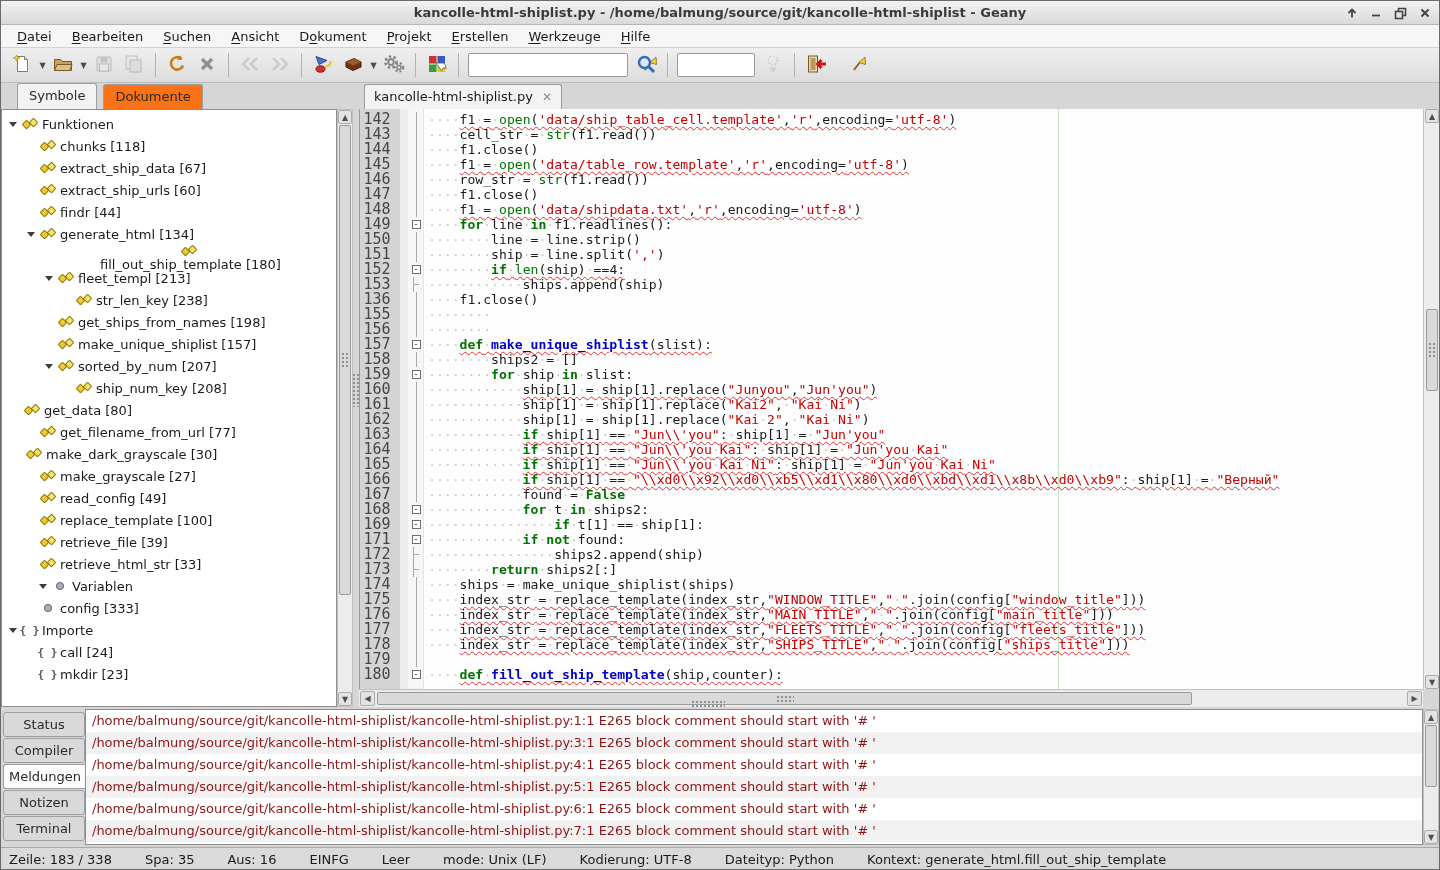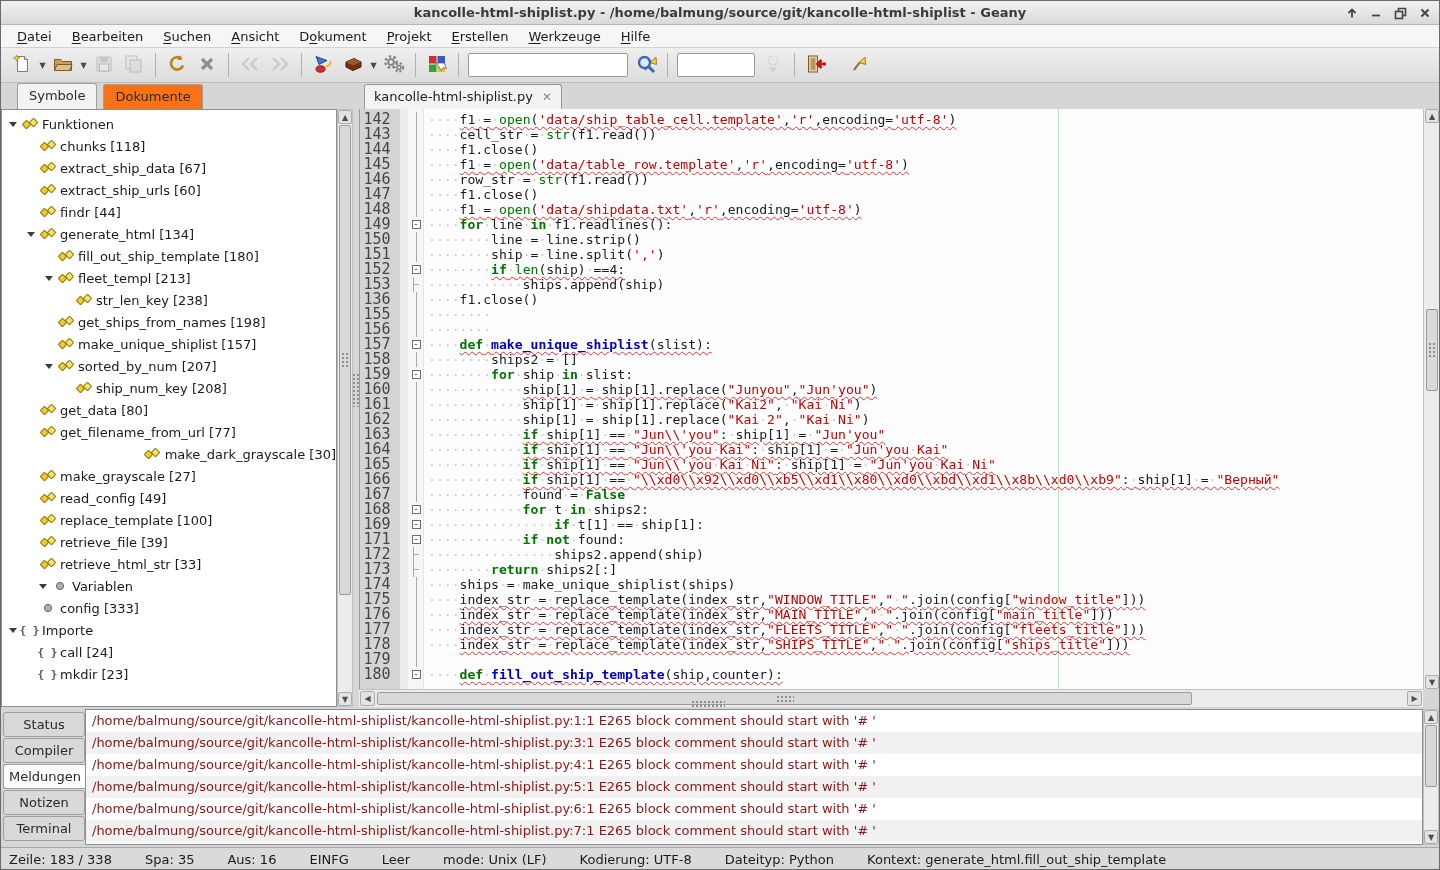--- a/index.html
+++ b/index.html
@@ -326,21 +326,21 @@
             <span class="tri"></span>
           </span>
           <span class="ticon">
             <svg width="16" height="12" viewBox="0 0 16 12">
               <rect x="1.5" y="3.5" width="6" height="6" rx="1" transform="rotate(-45 4.5 6.5)" fill="#f0c838" stroke="#8a7a00"></rect>
               <rect x="8.5" y="1.5" width="6" height="6" rx="1" transform="rotate(-45 11.5 4.5)" fill="#f7e06e" stroke="#8a7a00"></rect>
             </svg>
           </span>
           <span class="tlabel">generate_html [134]</span>
         </div>
-        <div class="trow" style="padding-left: 40px;">
+        <div class="trow" style="padding-left: 40px; flex-direction: column;">
           <span class="texp"></span>
           <span class="ticon">
             <svg width="16" height="12" viewBox="0 0 16 12">
               <rect x="1.5" y="3.5" width="6" height="6" rx="1" transform="rotate(-45 4.5 6.5)" fill="#f0c838" stroke="#8a7a00"></rect>
               <rect x="8.5" y="1.5" width="6" height="6" rx="1" transform="rotate(-45 11.5 4.5)" fill="#f7e06e" stroke="#8a7a00"></rect>
             </svg>
           </span>
           <span class="tlabel">fill_out_ship_template [180]</span>
         </div>
         <div class="trow" style="padding-left: 40px;">
@@ -400,41 +400,41 @@
         <div class="trow" style="padding-left: 58px;">
           <span class="texp"></span>
           <span class="ticon">
             <svg width="16" height="12" viewBox="0 0 16 12">
               <rect x="1.5" y="3.5" width="6" height="6" rx="1" transform="rotate(-45 4.5 6.5)" fill="#f0c838" stroke="#8a7a00"></rect>
               <rect x="8.5" y="1.5" width="6" height="6" rx="1" transform="rotate(-45 11.5 4.5)" fill="#f7e06e" stroke="#8a7a00"></rect>
             </svg>
           </span>
           <span class="tlabel">ship_num_key [208]</span>
         </div>
-        <div class="trow" style="padding-left: 22px;">
+        <div class="trow" style="padding-left: 6px;">
           <span class="texp"></span>
           <span class="ticon">
             <svg width="16" height="12" viewBox="0 0 16 12">
               <rect x="1.5" y="3.5" width="6" height="6" rx="1" transform="rotate(-45 4.5 6.5)" fill="#f0c838" stroke="#8a7a00"></rect>
               <rect x="8.5" y="1.5" width="6" height="6" rx="1" transform="rotate(-45 11.5 4.5)" fill="#f7e06e" stroke="#8a7a00"></rect>
             </svg>
           </span>
           <span class="tlabel">get_data [80]</span>
         </div>
         <div class="trow" style="padding-left: 22px;">
           <span class="texp"></span>
           <span class="ticon">
             <svg width="16" height="12" viewBox="0 0 16 12">
               <rect x="1.5" y="3.5" width="6" height="6" rx="1" transform="rotate(-45 4.5 6.5)" fill="#f0c838" stroke="#8a7a00"></rect>
               <rect x="8.5" y="1.5" width="6" height="6" rx="1" transform="rotate(-45 11.5 4.5)" fill="#f7e06e" stroke="#8a7a00"></rect>
             </svg>
           </span>
           <span class="tlabel">get_filename_from_url [77]</span>
         </div>
-        <div class="trow" style="padding-left: 8px; justify-content: flex-end;">
+        <div class="trow" style="padding-left: 8px;">
           <span class="texp"></span>
           <span class="ticon">
             <svg width="16" height="12" viewBox="0 0 16 12">
               <rect x="1.5" y="3.5" width="6" height="6" rx="1" transform="rotate(-45 4.5 6.5)" fill="#f0c838" stroke="#8a7a00"></rect>
               <rect x="8.5" y="1.5" width="6" height="6" rx="1" transform="rotate(-45 11.5 4.5)" fill="#f7e06e" stroke="#8a7a00"></rect>
             </svg>
           </span>
           <span class="tlabel">make_dark_grayscale [30]</span>
         </div>
         <div class="trow" style="padding-left: 22px;">

